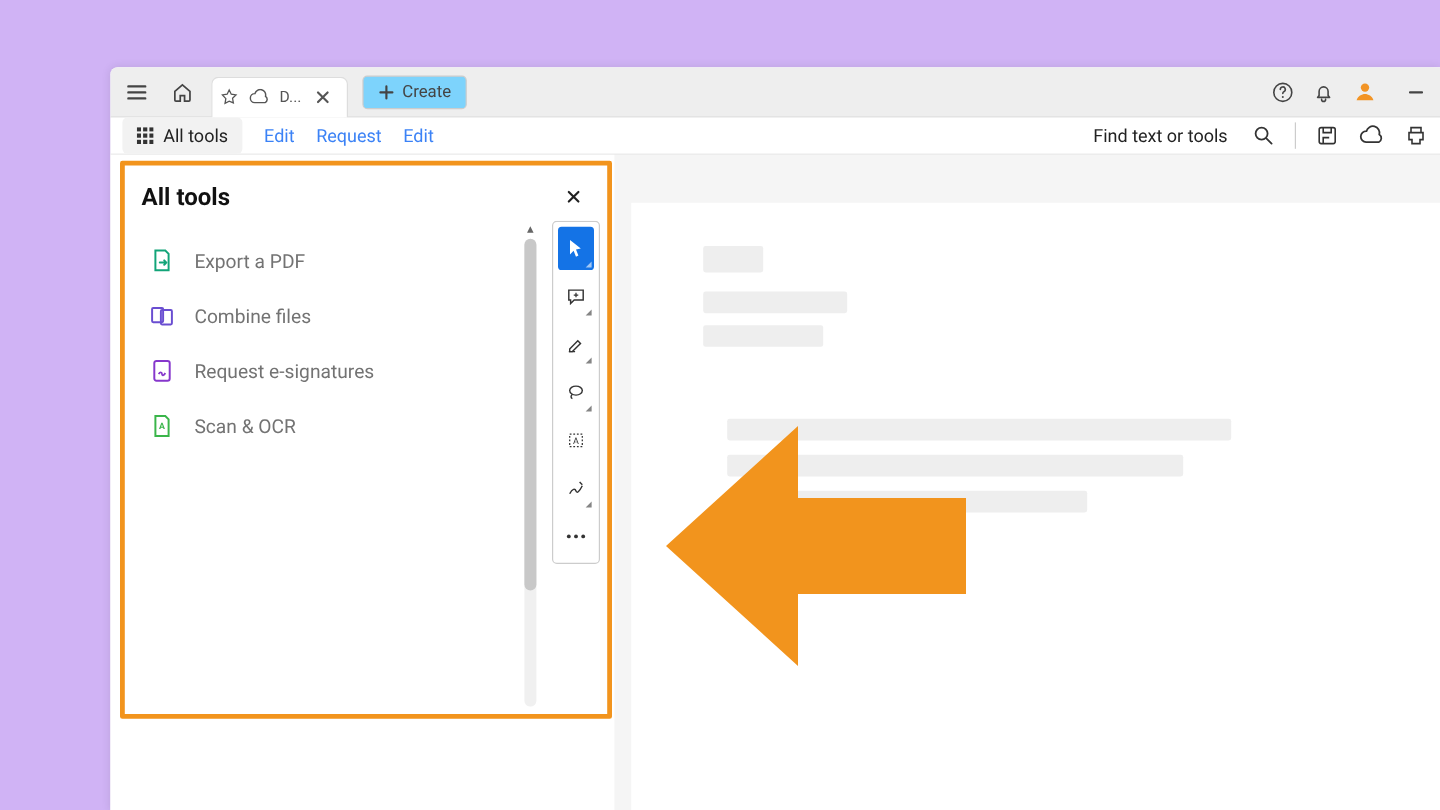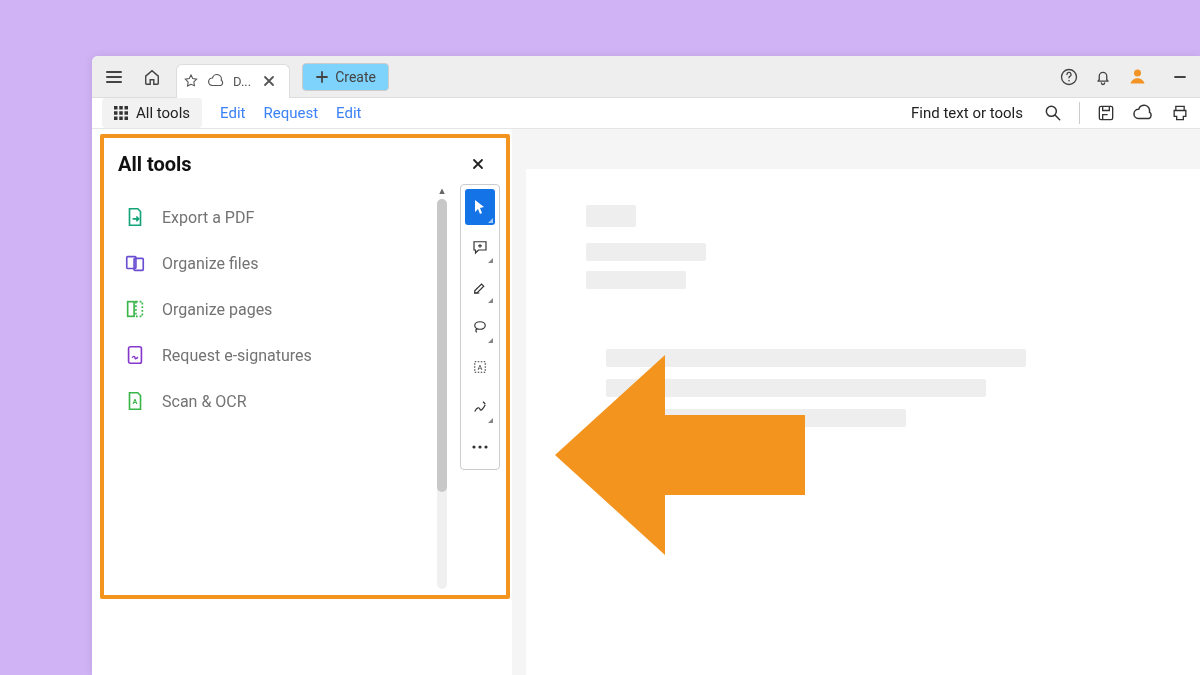--- a/index.html
+++ b/index.html
@@ -344,32 +344,23 @@
 
 
 
               <div class="tool-item">
                 <span class="tool-icon">
                   <svg width="22" height="22" viewBox="0 0 24 24">
                       <rect x="3" y="5" width="10" height="13" rx="1" fill="none" stroke="#6a4ed1" stroke-width="1.8"></rect>
                       <rect x="11" y="7" width="10" height="13" rx="1" fill="none" stroke="#6a4ed1" stroke-width="1.8"></rect>
                     </svg>
                 </span>
-                <span>Organize files</span>
-              </div>
-
-              <div class="tool-item">
-                <span class="tool-icon">
-                  <svg width="22" height="22" viewBox="0 0 24 24">
-                      <rect x="4" y="4" width="7" height="16" fill="none" stroke="#3ab54a" stroke-width="1.8"></rect>
-                      <rect x="13" y="4" width="7" height="16" fill="none" stroke="#3ab54a" stroke-width="1.8" stroke-dasharray="2 2"></rect>
-                    </svg>
-                </span>
-                <span>Organize pages</span>
-              </div>
+                <span>Combine files</span>
+              </div>
+
 
 
               <div class="tool-item">
                 <span class="tool-icon">
                   <svg width="22" height="22" viewBox="0 0 24 24">
                       <rect x="5" y="3" width="14" height="18" rx="2" fill="none" stroke="#8637cc" stroke-width="1.8"></rect>
                       <path d="M9 15c1-2 3-2 3 0s2 1 3-1" fill="none" stroke="#8637cc" stroke-width="1.6"></path>
                     </svg>
                 </span>
                 <span>Request e-signatures</span>

